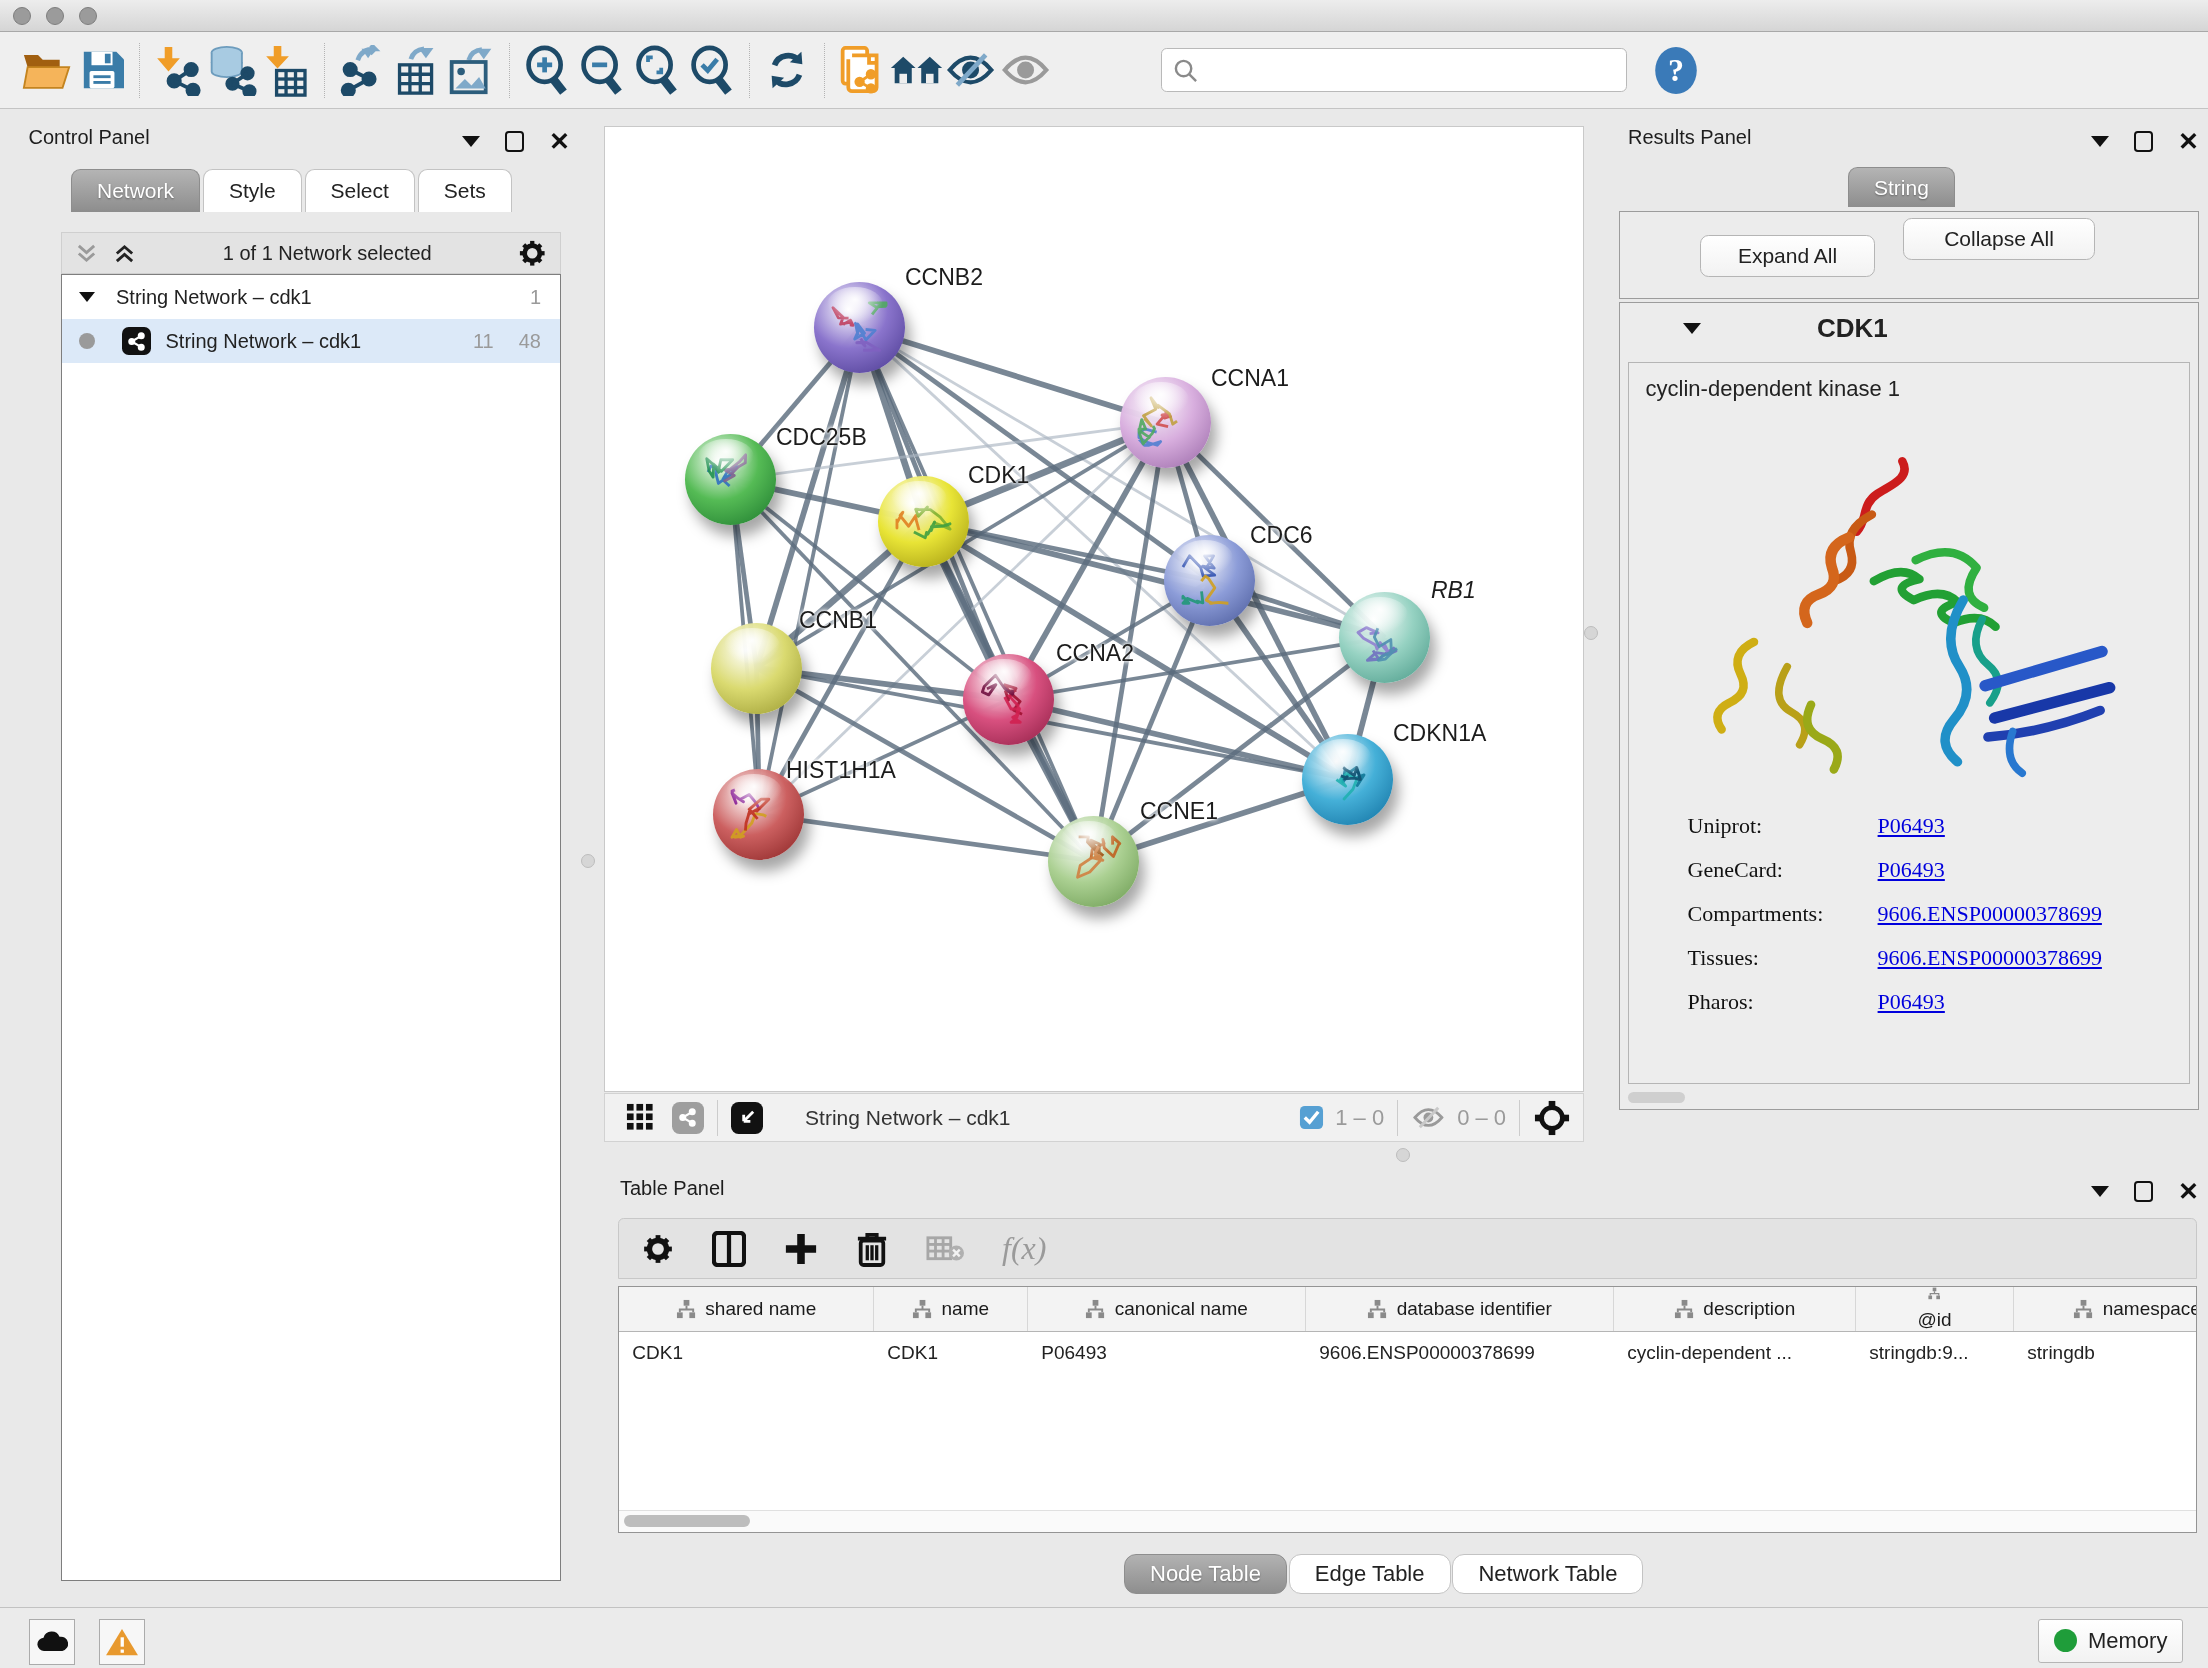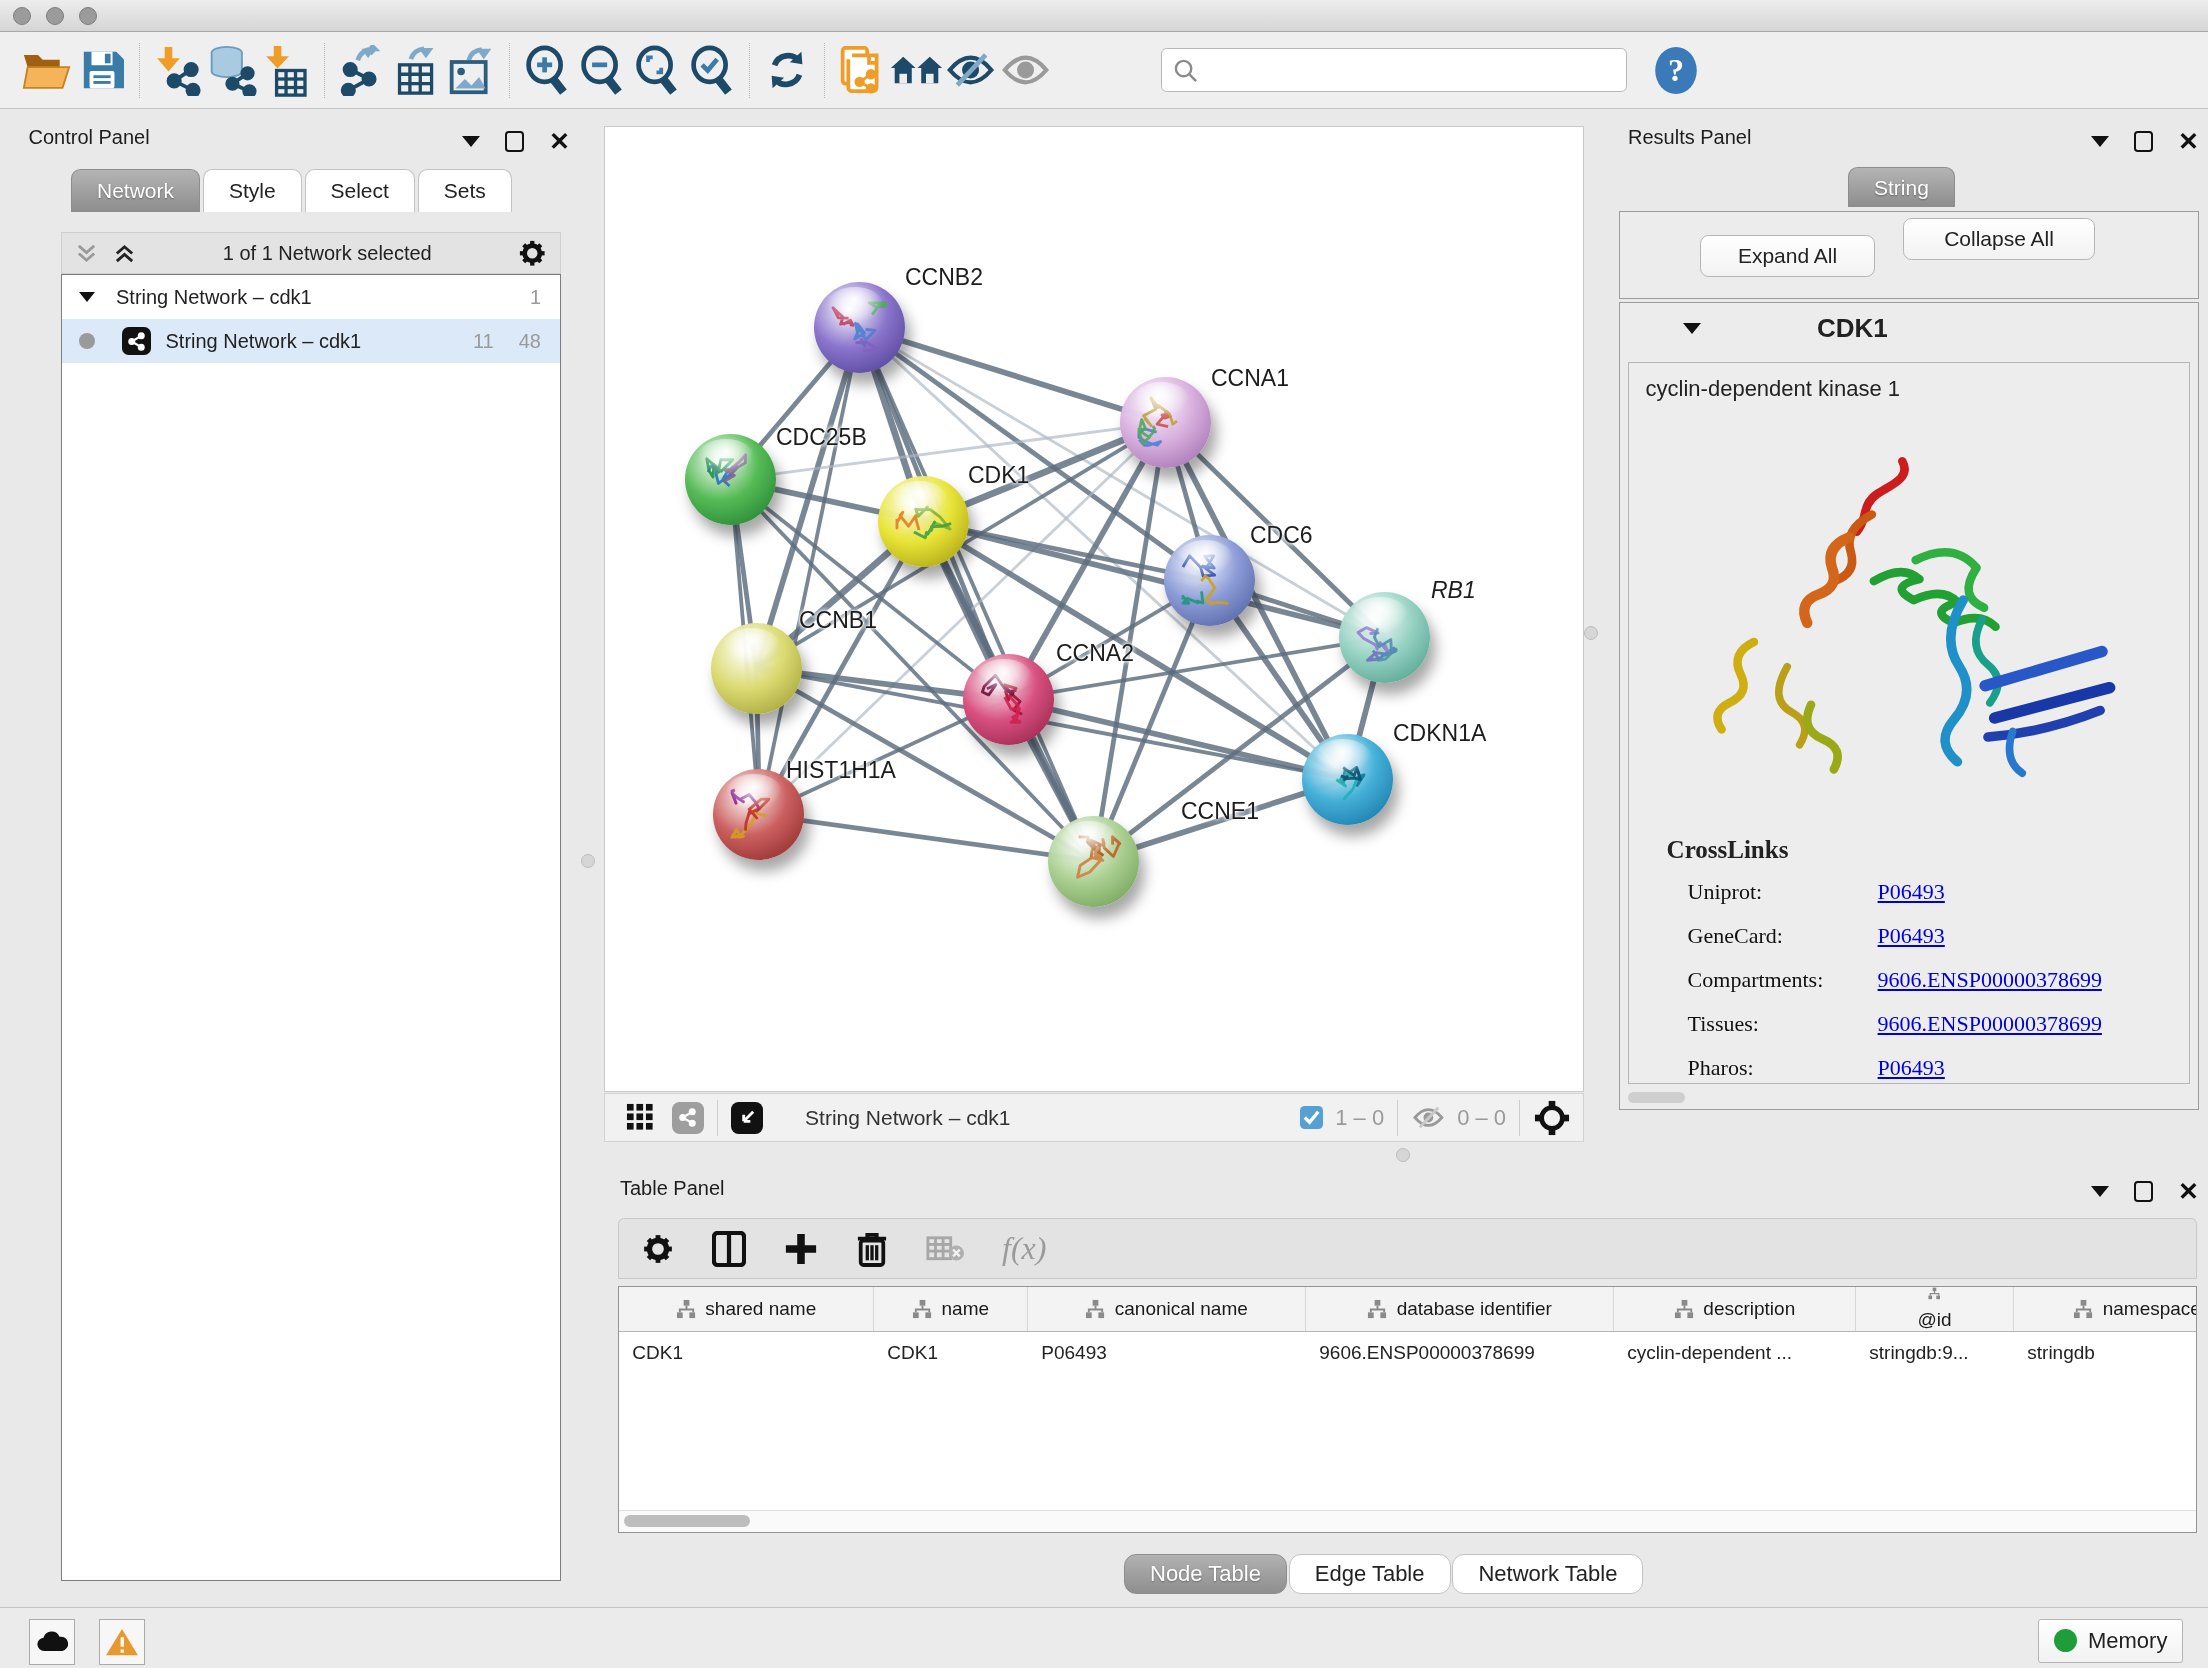--- a/index.html
+++ b/index.html
@@ -495,21 +495,21 @@
     </div>
     <div class="node-label" style="left: 181px; top: 630px;">HIST1H1A</div>
     <div class="node" style="left: 443px; top: 689px; background: radial-gradient(circle at 38% 30%, rgba(255, 255, 255, 0.92) 0%, rgb(171, 208, 146) 46%, rgb(106, 154, 80) 96%);">
       <svg width="91" height="91" viewBox="0 0 96 96">
         <polyline points="45.31378600823045,45.44065500685871 46.659482167352536,35.25498113854596 59.201183127572016,29.10996227709191 57.87510288065843,24.731935871056244 59.34585048010973,33.6497085048011 69.0434670781893,42.67603737997257 74.42268518518517,30.278000685871064 75.77774348422496,29.169590192043902 67.94609053497942,22 68.23431069958848,30.230101165980795" fill="none" stroke="#c06020" stroke-width="3" stroke-linejoin="round" opacity="0.9"></polyline>
         <polyline points="58.40877914951989,41.9718621399177 53.02933813443072,37.28533093278464 45.09693072702332,25.458384773662555 54.1650548696845,29.57538580246914 53.88597393689986,39.33798010973938 43.269975994513025,27.43546810699589 51.50018861454046,38.13739711934157 41.63628257887517,27.44170953360769 42.54039780521261,22 32.35862482853223,22" fill="none" stroke="#a05010" stroke-width="3" stroke-linejoin="round" opacity="0.9"></polyline>
         <polyline points="48.57373113854595,42.19031207133059 57.86832990397805,46.747779492455415 46.36716392318244,43.89734224965706 33.94471879286694,52.22953532235939 31.166838134430723,64.65588134430726 44.10553840877914,59.001483196159114 56.04271262002742,46.15317215363511 55.3960562414266,43.09654492455418 49.20054869684498,40.175222908093275 53.47882373113853,31.90566700960219" fill="none" stroke="#d08040" stroke-width="3" stroke-linejoin="round" opacity="0.9"></polyline>
       </svg>
       <div class="gloss"></div>
     </div>
-    <div class="node-label" style="left: 535px; top: 671px; margin-left: 41px;">CCNE1</div>
+    <div class="node-label" style="left: 535px; top: 671px;">CCNE1</div>
   </div>
 
 <div id="net-toolbar">
   <svg style="margin-left:21px" width="28.5" height="28.5" viewBox="0 0 30 30">
     <g fill="#111">
       <rect x="1" y="1" width="7" height="7"></rect>
         <rect x="11" y="1" width="7" height="7"></rect>
         <rect x="21" y="1" width="7" height="7"></rect>
       <rect x="1" y="11" width="7" height="7"></rect>
         <rect x="11" y="11" width="7" height="7"></rect>
@@ -602,21 +602,20 @@
         <path d="M188 142 q30 -18 48 -2 q-34 8 -6 22 q30 -14 46 2 q-32 10 -4 22 q28 -12 44 4" stroke="#22a034" stroke-width="9"></path>
         <path d="M232 120 q40 -20 64 8 q-20 30 8 42" stroke="#30b040" stroke-width="9"></path>
         <path d="M302 182 q-16 30 6 48 q20 16 2 40" stroke="#18a08a" stroke-width="8"></path>
         <path d="M282 162 q-24 40 -4 70 q18 28 -6 56 q-20 24 4 44" stroke="#2090c8" stroke-width="10"></path>
         <path d="M305 252 L428 216" stroke="#2858c8" stroke-width="12"></path>
         <path d="M315 286 L436 254" stroke="#1838a8" stroke-width="12"></path>
         <path d="M308 306 q60 -5 118 -28" stroke="#2040b0" stroke-width="10"></path>
         <path d="M334 300 q-10 30 10 44" stroke="#2878d0" stroke-width="8"></path>
       </g>
     </svg>
-    <div style="padding-left:38px;margin-top:38px;font-family:'Liberation Serif',serif;font-size:25px;font-weight:bold">CrossLinks</div>
     <div id="crosslinks-rows" style="padding-left:59px;margin-top:5.7px">
         <div class="xl-row">
           <span class="xl-label">Uniprot:</span>
           <span class="xl-link">P06493</span>
         </div>
         <div class="xl-row">
           <span class="xl-label">GeneCard:</span>
           <span class="xl-link">P06493</span>
         </div>
         <div class="xl-row">

